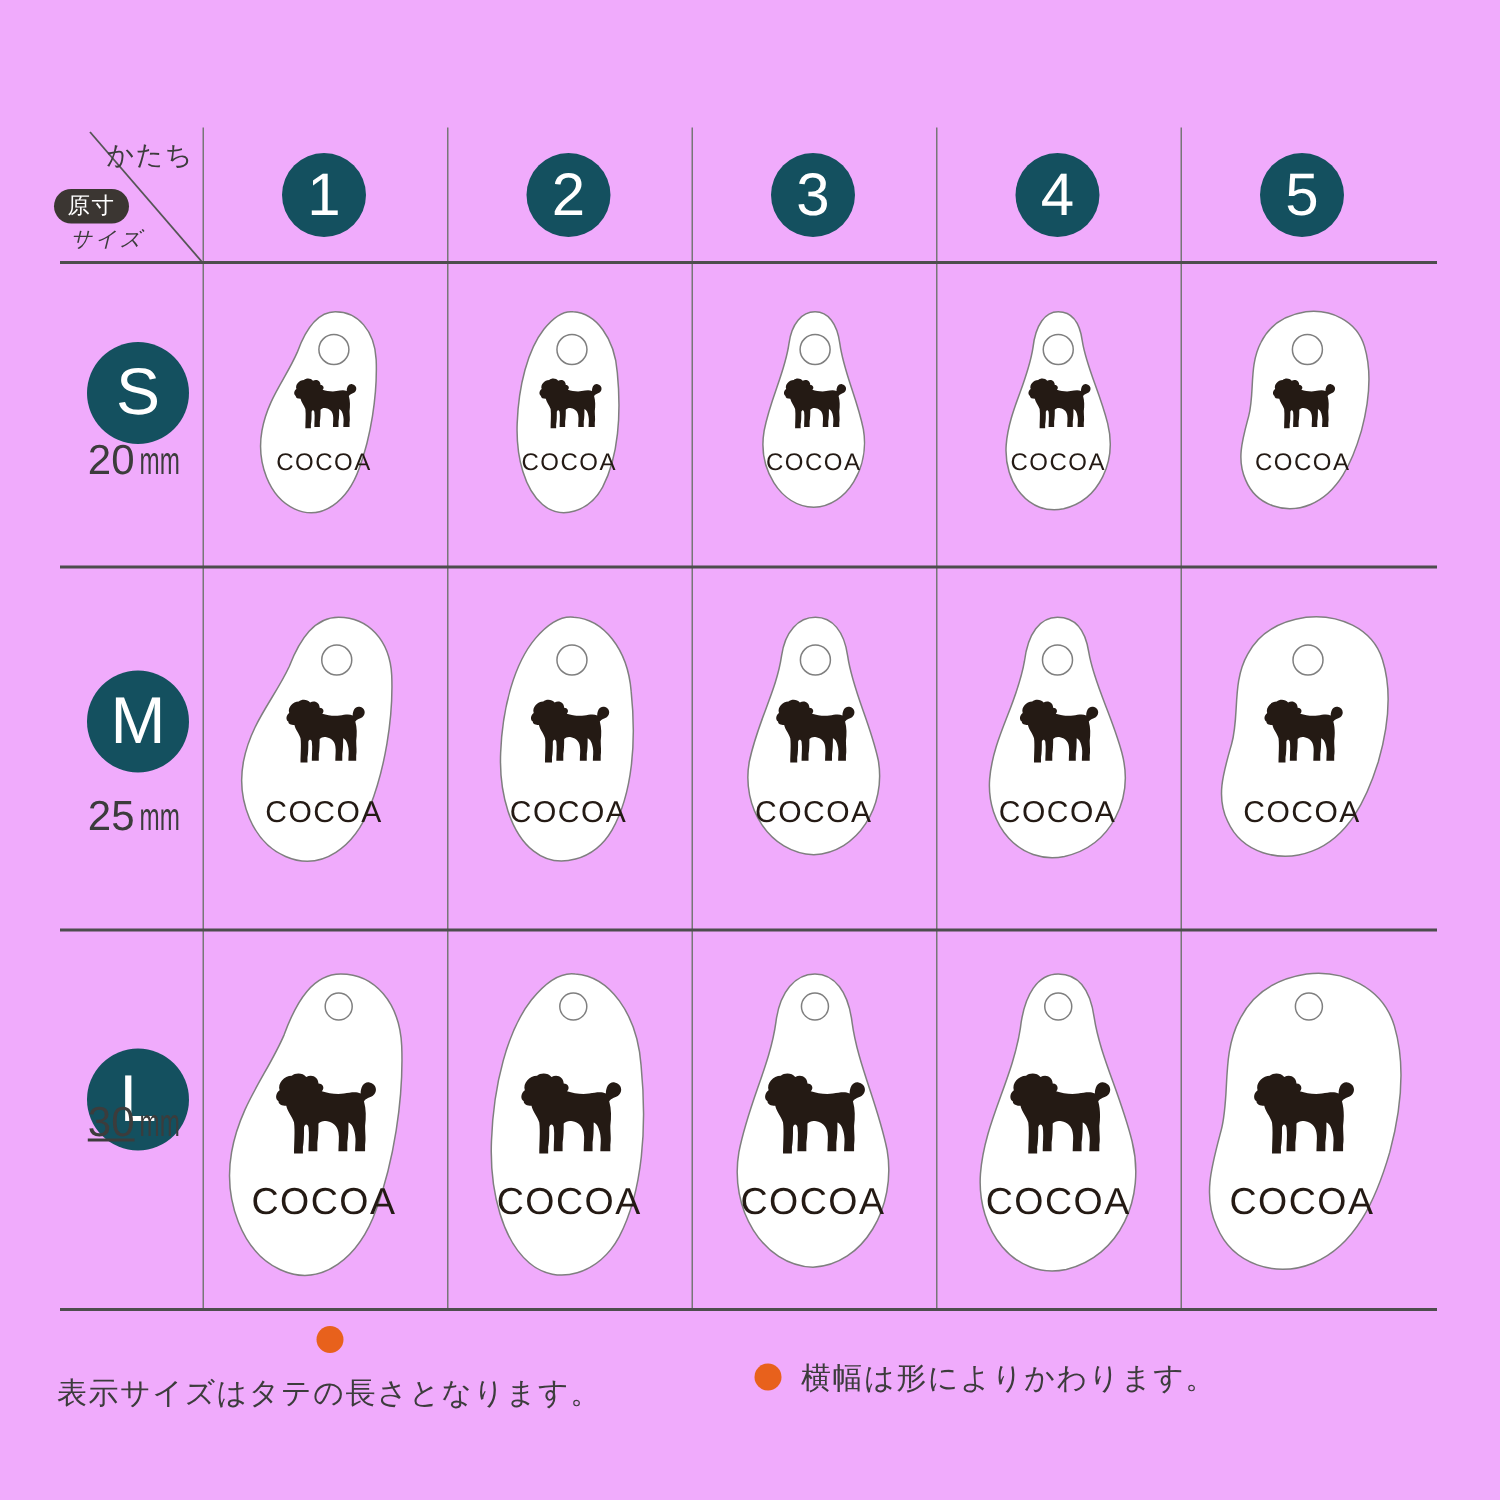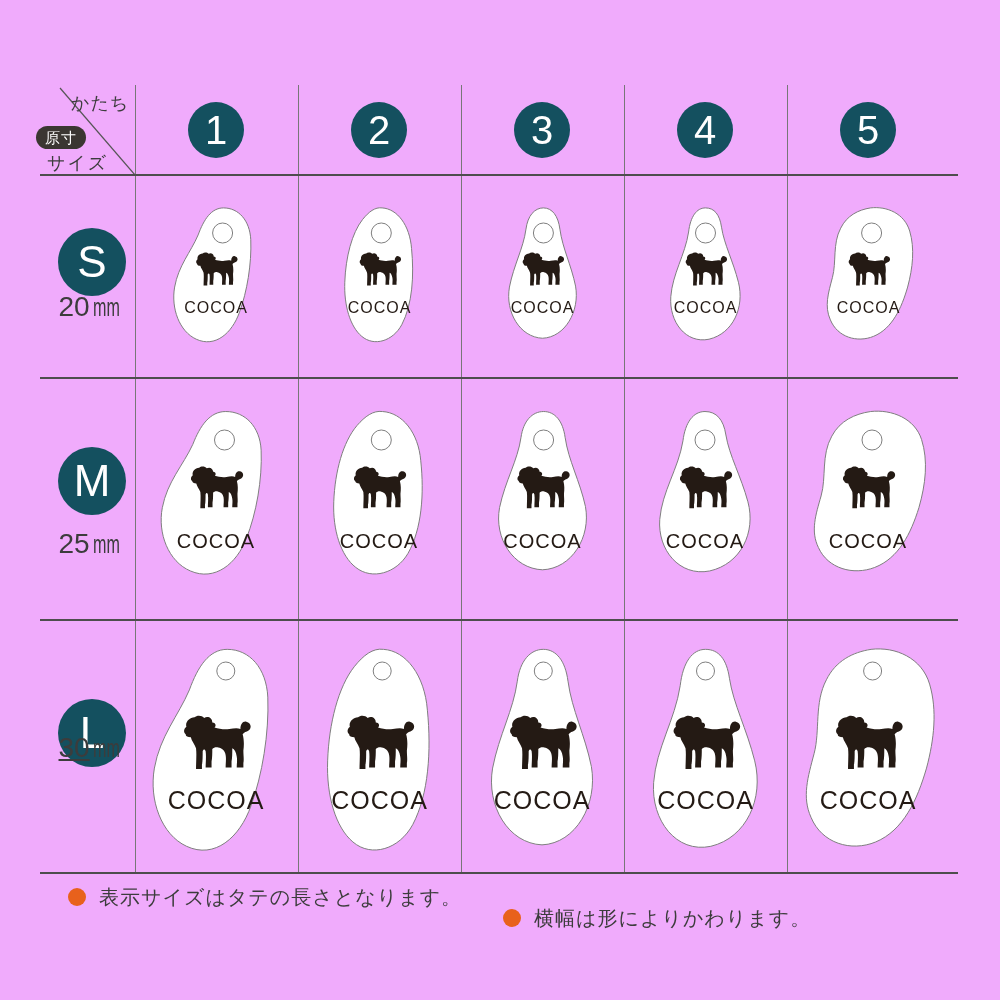--- a/index.html
+++ b/index.html
@@ -9,21 +9,21 @@
     font-family:"Liberation Sans", sans-serif;overflow:hidden;
     --teal:#14505f; --badge:#3b3632; --orange:#e8611c; --ink:#241a14;
     --grid-dark:#4d4d4d; --grid-light:#777; --outline:#7f7f7f; --txt:#3c3c3c;
   }
   .vline{position:absolute;width:1px;background:var(--grid-light);}
   .hline{position:absolute;height:2px;background:var(--grid-dark);}
   
   .corner{position:absolute;left:40px;top:85px;width:95px;height:90px;}
   .corner svg{position:absolute;left:0;top:0;}
   .c-shape{position:absolute;left:31px;top:6px;font-size:18px;letter-spacing:1px;color:var(--txt);}
-  .c-size{position:absolute;left:7px;top:66px;font-size:18px;letter-spacing:2px;color:var(--txt);}
+  .c-size{position:absolute;left:7px;top:66px;font-size:14px;letter-spacing:2px;color:var(--txt);font-style:italic;}
   .c-badge{position:absolute;left:-4px;top:41px;background:var(--badge);color:#fff;
     font-size:15px;letter-spacing:1px;padding:2px 9px;border-radius:12px;line-height:19px;}
   
   .num-circle{position:absolute;width:56px;height:56px;border-radius:50%;background:var(--teal);
     color:#fff;display:flex;align-items:center;justify-content:center;font-size:40px;}
   
   .row-circle{position:absolute;width:68px;height:68px;border-radius:50%;background:var(--teal);
     color:#fff;display:flex;align-items:center;justify-content:center;font-size:44px;}
   .size-label{position:absolute;left:40px;width:96px;text-align:right;font-size:28px;
     color:var(--txt);white-space:nowrap;}
@@ -179,21 +179,21 @@
         <text x="66.5" y="164" text-anchor="middle" font-size="25" letter-spacing="1" class="tag-name">COCOA</text>
       </svg>
       <svg class="tag-svg" width="154" height="210" viewBox="0 0 154 210" style="left: 791px; top: 645px;">
         <path d="M52,3 C68,1 85,9 90,27 C95,45 93,65 88,85 C82,107 73,128 55,136 C39,143 20,137 13,119 C7,105 11,91 15,75 C19,59 15,40 23,24 C29,11 40,5 52,3 Z" class="tag-outline" transform="scale(1.54,1.4482758620689655)" vector-effect="non-scaling-stroke"></path>
         <circle cx="81.6" cy="26" r="9" class="tag-hole"></circle>
         <use href="#dogpath" xlink:href="#dogpath" transform="translate(40.0,70) scale(0.740)"></use>
         <text x="77" y="164" text-anchor="middle" font-size="25" letter-spacing="1" class="tag-name">COCOA</text>
       </svg>
     </div>
 
-  <div class="note" style="left:68px;top:884px;">
+  <div class="note" style="left:38px;top:884px;flex-direction:column;">
     <span class="bullet"></span>
     <span class="note-text">表示サイズはタテの長さとなります。</span>
   </div>
   <div class="note" style="left:503px;top:884px;margin-top:21px;">
     <span class="bullet"></span>
     <span class="note-text">横幅は形によりかわります。</span>
   </div>
 
 </div>
 

